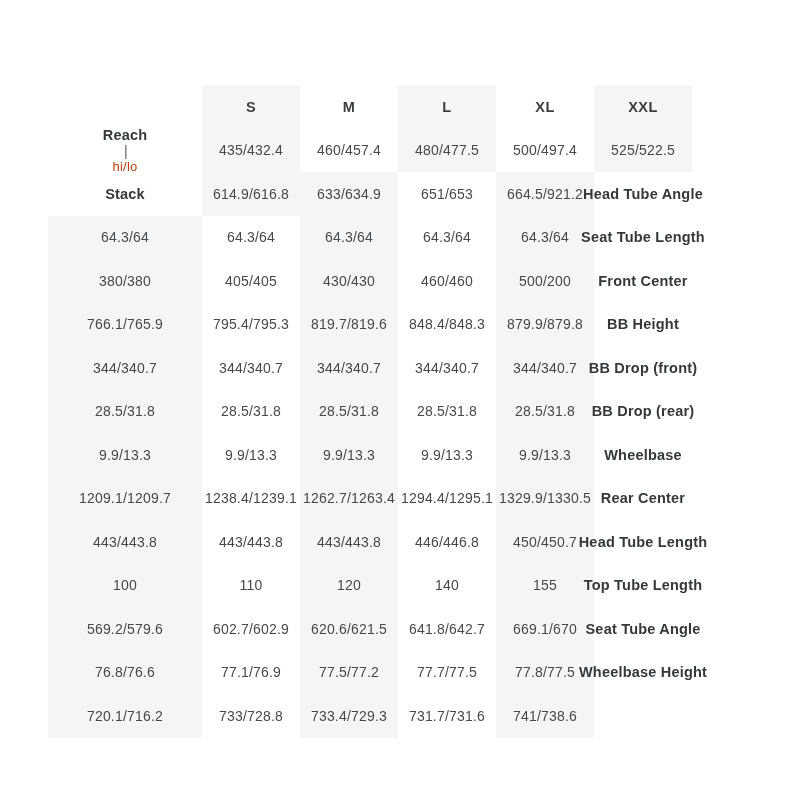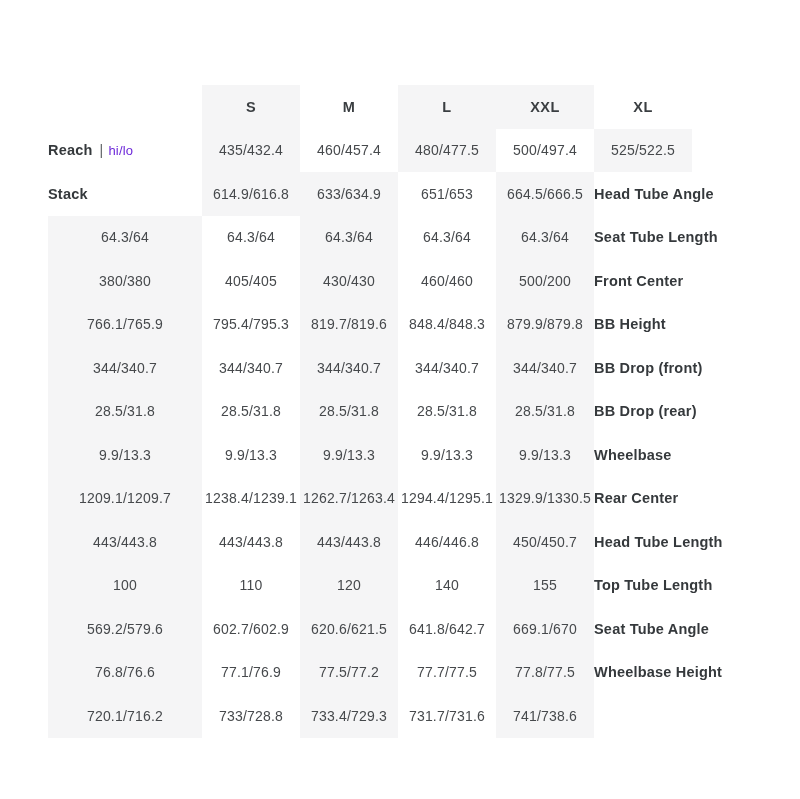--- a/index.html
+++ b/index.html
@@ -35,66 +35,67 @@
   .cell.stripe {
     background: #f5f5f6;
   }
   .cell.header {
     font-weight: bold;
     color: #3a3e41;
     font-size: 14.5px;
     letter-spacing: 0.5px;
   }
   .cell.label-cell {
-    justify-content: flex-start;
+    justify-content: center;
     font-weight: bold;
     color: #35393c;
     font-size: 14.5px;
+    flex-direction: column;
   }
   .label-note-sep {
     font-weight: normal;
     color: #5a5e61;
     margin: 0 5px 0 7px;
     font-size: 14px;
   }
   .label-note {
     font-weight: normal;
-    color: #6d28d9;
+    color: #c2410c;
     font-size: 13px;
     letter-spacing: 0.2px;
   }
 </style>
 </head>
 <body>
 
 <div class="page">
   <div class="geo-table" id="geo-table">
       <div class="cell corner"></div>
       <div class="cell header stripe">S</div>
       <div class="cell header">M</div>
       <div class="cell header stripe">L</div>
+      <div class="cell header">XL</div>
       <div class="cell header stripe">XXL</div>
-      <div class="cell header">XL</div>
       <div class="cell label-cell">
         <div>Reach</div>
         <div class="label-note-sep">|</div>
         <div class="label-note">hi/lo</div>
       </div>
       <div class="cell value stripe">435/432.4</div>
       <div class="cell value">460/457.4</div>
       <div class="cell value stripe">480/477.5</div>
       <div class="cell value">500/497.4</div>
       <div class="cell value stripe">525/522.5</div>
       <div class="cell label-cell">
         <div>Stack</div>
       </div>
       <div class="cell value stripe">614.9/616.8</div>
       <div class="cell value stripe">633/634.9</div>
       <div class="cell value">651/653</div>
-      <div class="cell value stripe">664.5/666.5</div>
+      <div class="cell value stripe">664.5/921.2</div>
       <div class="cell label-cell">
         <div>Head Tube Angle</div>
       </div>
       <div class="cell value stripe">64.3/64</div>
       <div class="cell value">64.3/64</div>
       <div class="cell value stripe">64.3/64</div>
       <div class="cell value">64.3/64</div>
       <div class="cell value stripe">64.3/64</div>
       <div class="cell label-cell">
         <div>Seat Tube Length</div>

